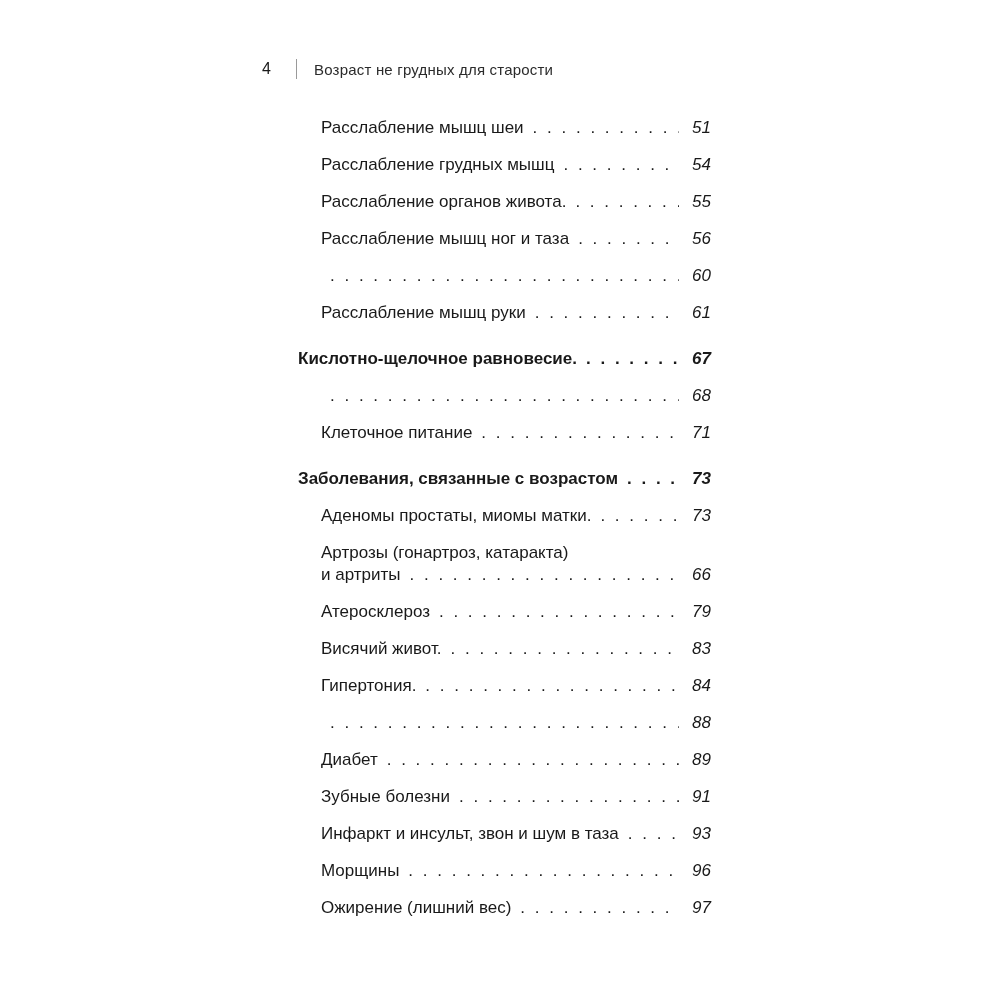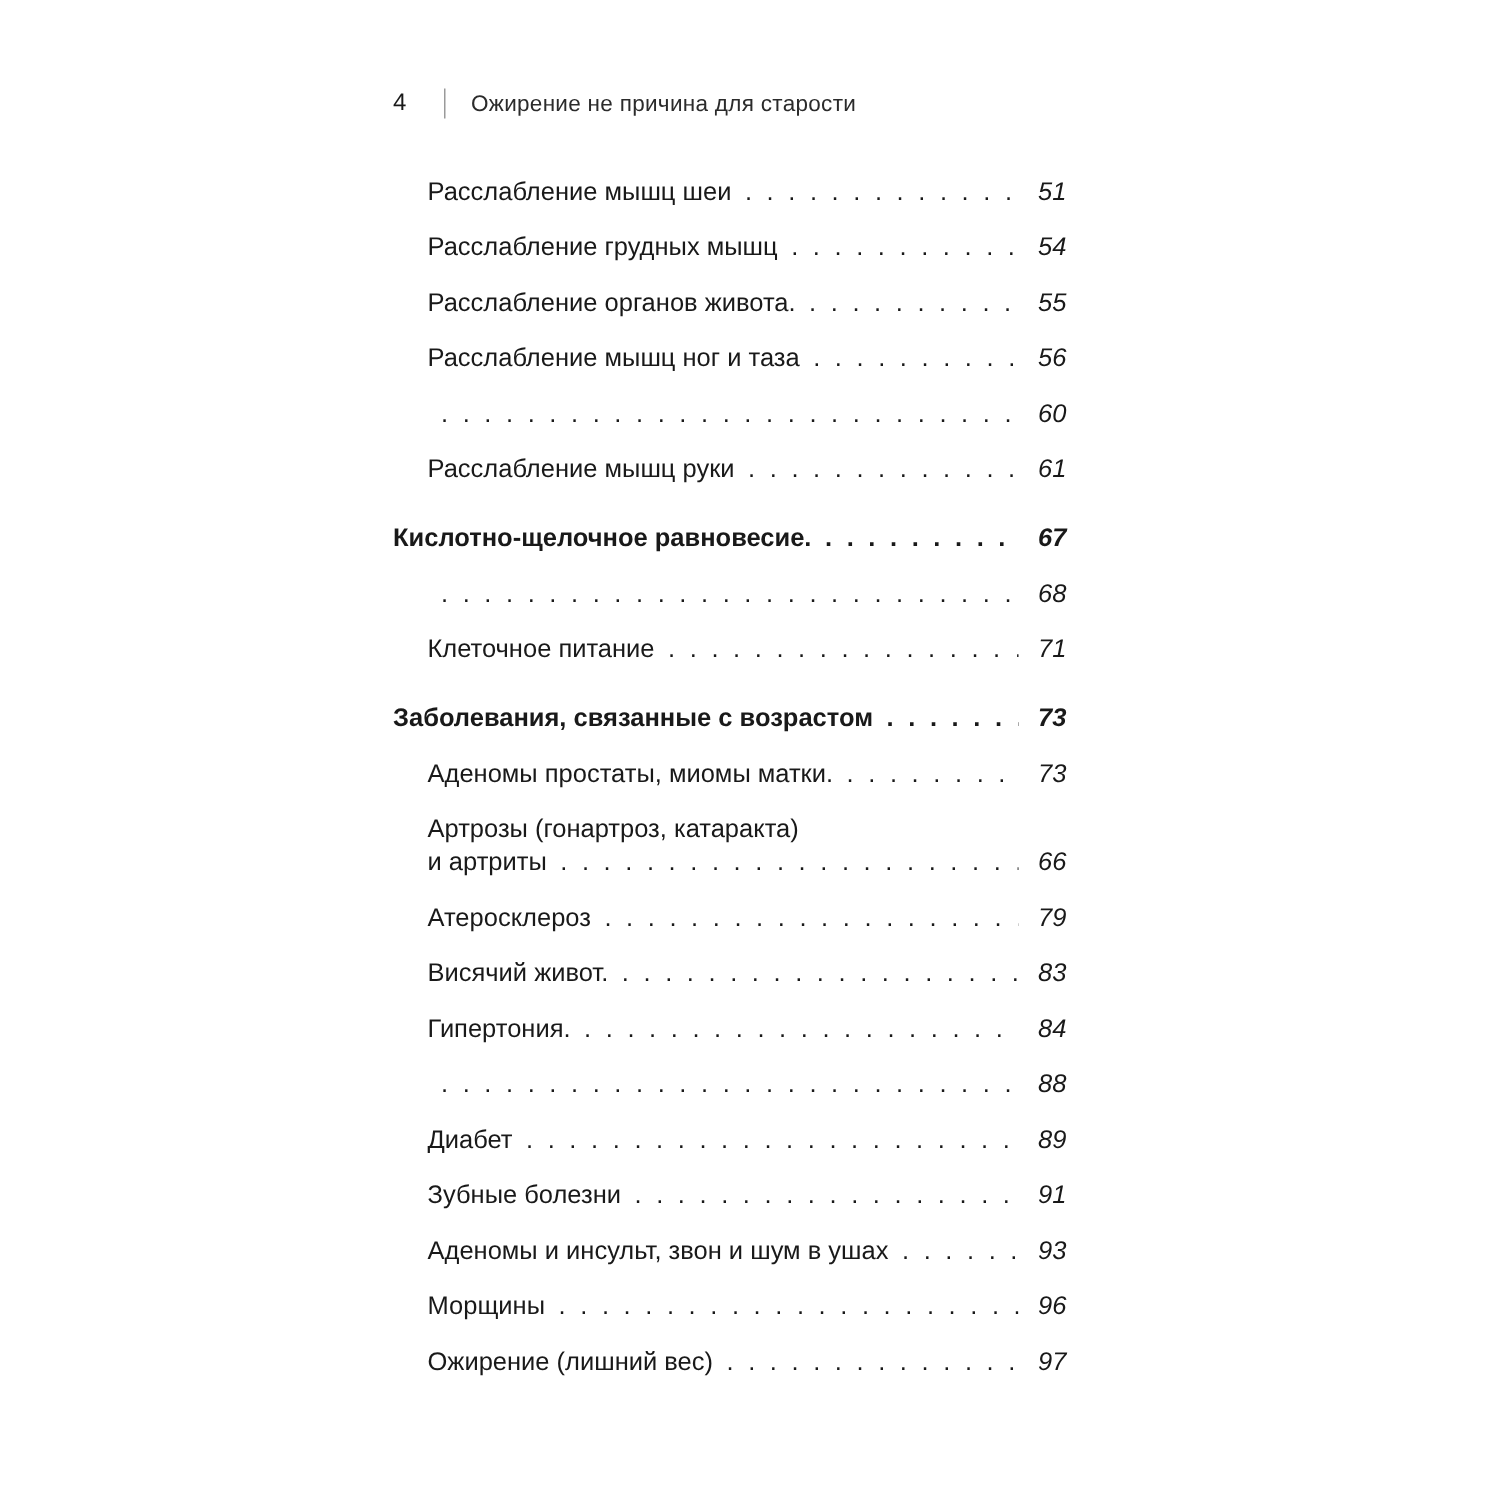--- a/index.html
+++ b/index.html
@@ -45,20 +45,21 @@
   .running-title {
     letter-spacing: 0.2px;
   }
   
   .toc {
     margin-top: 38px;
     font-size: 17px;
   }
   .toc-entry {
     margin-bottom: 17px;
+    margin-left: 36px;
   }
   .toc-entry.level-1 {
     padding-left: 23px;
   }
   .toc-entry.level-0 {
     margin-top: 26px;
   }
   .toc-entry.bold {
     font-weight: bold;
   }
@@ -91,21 +92,21 @@
   }
 </style>
 </head>
 <body>
 
 <div class="page">
   <div class="content">
     <header class="page-header">
       <span class="folio">4</span>
       <span class="rule"></span>
-      <span class="running-title">Ожирение не причина для старости</span>
+      <span class="running-title">Возраст не грудных для старости</span>
     </header>
     <main class="toc" id="toc">
         <div class="toc-entry level-1">
           <div class="entry-line">
             <span class="label">Расслабление мышц шеи</span>
             <span class="dots">. . . . . . . . . . . . . . . . . . . . . . . . . . . . . . . . . . . . . . . . . . . . . . . . . . . . . . . . . . . .</span>
             <span class="pagenum">51</span>
           </div>
         </div>
         <div class="toc-entry level-1">
@@ -220,21 +221,21 @@
         </div>
         <div class="toc-entry level-1">
           <div class="entry-line">
             <span class="label">Зубные болезни</span>
             <span class="dots">. . . . . . . . . . . . . . . . . . . . . . . . . . . . . . . . . . . . . . . . . . . . . . . . . . . . . . . . . . . .</span>
             <span class="pagenum">91</span>
           </div>
         </div>
         <div class="toc-entry level-1">
           <div class="entry-line">
-            <span class="label">Аденомы и инсульт, звон и шум в ушах</span>
+            <span class="label">Инфаркт и инсульт, звон и шум в таза</span>
             <span class="dots">. . . . . . . . . . . . . . . . . . . . . . . . . . . . . . . . . . . . . . . . . . . . . . . . . . . . . . . . . . . .</span>
             <span class="pagenum">93</span>
           </div>
         </div>
         <div class="toc-entry level-1">
           <div class="entry-line">
             <span class="label">Морщины</span>
             <span class="dots">. . . . . . . . . . . . . . . . . . . . . . . . . . . . . . . . . . . . . . . . . . . . . . . . . . . . . . . . . . . .</span>
             <span class="pagenum">96</span>
           </div>

